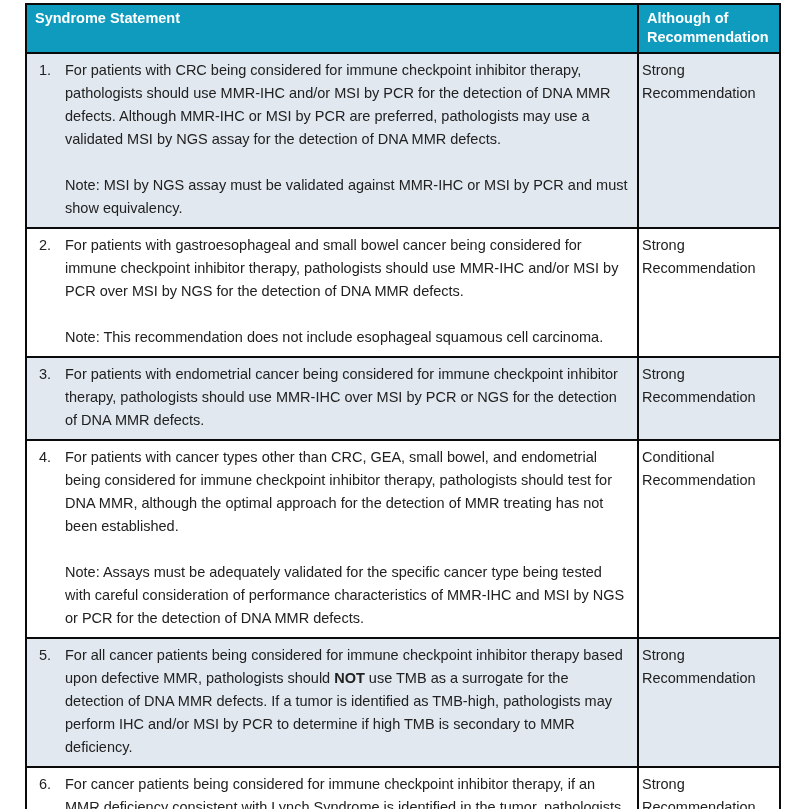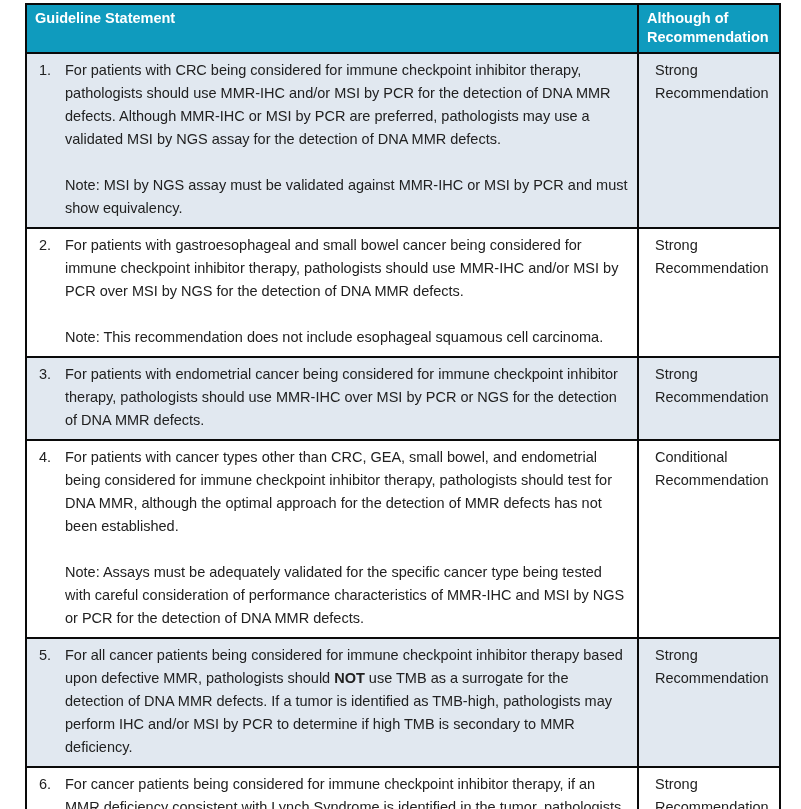--- a/index.html
+++ b/index.html
@@ -37,21 +37,21 @@
   th.col-str { padding-left: 9px; }
   tr.shaded td { background: var(--row-shade, #e1e8f0); }
   td.statement-cell {
     font-size: 14.5px;
     line-height: 23px;
     padding: 5px 6px 7px 12px;
   }
   td.strength-cell {
     font-size: 14.5px;
     line-height: 23px;
-    padding: 5px 8px 7px 16px;
+    padding: 5px 8px 7px 3px;
   }
   .item { display: flex; }
   .item .num {
     width: 26px;
     flex: 0 0 26px;
   }
   .item .txt { flex: 1; }
   p.note { margin-top: 23px; }
   p.note .note-label { }
 </style>
@@ -60,21 +60,21 @@
 
 <div class="page">
 
   <table class="guideline">
     <colgroup>
       <col style="width:612px">
       <col style="width:142px">
     </colgroup>
     <thead>
       <tr>
-        <th class="col-stmt">Guideline Statement</th>
+        <th class="col-stmt">Syndrome Statement</th>
         <th class="col-str">Although of Recommendation</th>
       </tr>
     </thead>
     <tbody>
         <tr class="shaded">
           <td class="statement-cell">
             <div class="item">
               <span class="num">1.</span>
               <div class="txt">
                 <p class="stmt"><span>For patients with CRC being considered for immune checkpoint inhibitor therapy, pathologists should use MMR-IHC and/or MSI by PCR for the detection of DNA MMR defects. Although MMR-IHC or MSI by PCR are preferred, pathologists may use a validated MSI by NGS assay for the detection of DNA MMR defects.</span></p>
@@ -105,21 +105,21 @@
               </div>
             </div>
           </td>
           <td class="strength-cell">Strong Recommendation</td>
         </tr>
         <tr>
           <td class="statement-cell">
             <div class="item">
               <span class="num">4.</span>
               <div class="txt">
-                <p class="stmt"><span>For patients with cancer types other than CRC, GEA, small bowel, and endometrial being considered for immune checkpoint inhibitor therapy, pathologists should test for DNA MMR, although the optimal approach for the detection of MMR defects has not been established.</span></p>
+                <p class="stmt"><span>For patients with cancer types other than CRC, GEA, small bowel, and endometrial being considered for immune checkpoint inhibitor therapy, pathologists should test for DNA MMR, although the optimal approach for the detection of MMR treating has not been established.</span></p>
                 <p class="note"><span class="note-label">Note:</span> Assays must be adequately validated for the specific cancer type being tested with careful consideration of performance characteristics of MMR-IHC and MSI by NGS or PCR for the detection of DNA MMR defects.</p>
               </div>
             </div>
           </td>
           <td class="strength-cell">Conditional Recommendation</td>
         </tr>
         <tr class="shaded">
           <td class="statement-cell">
             <div class="item">
               <span class="num">5.</span>

